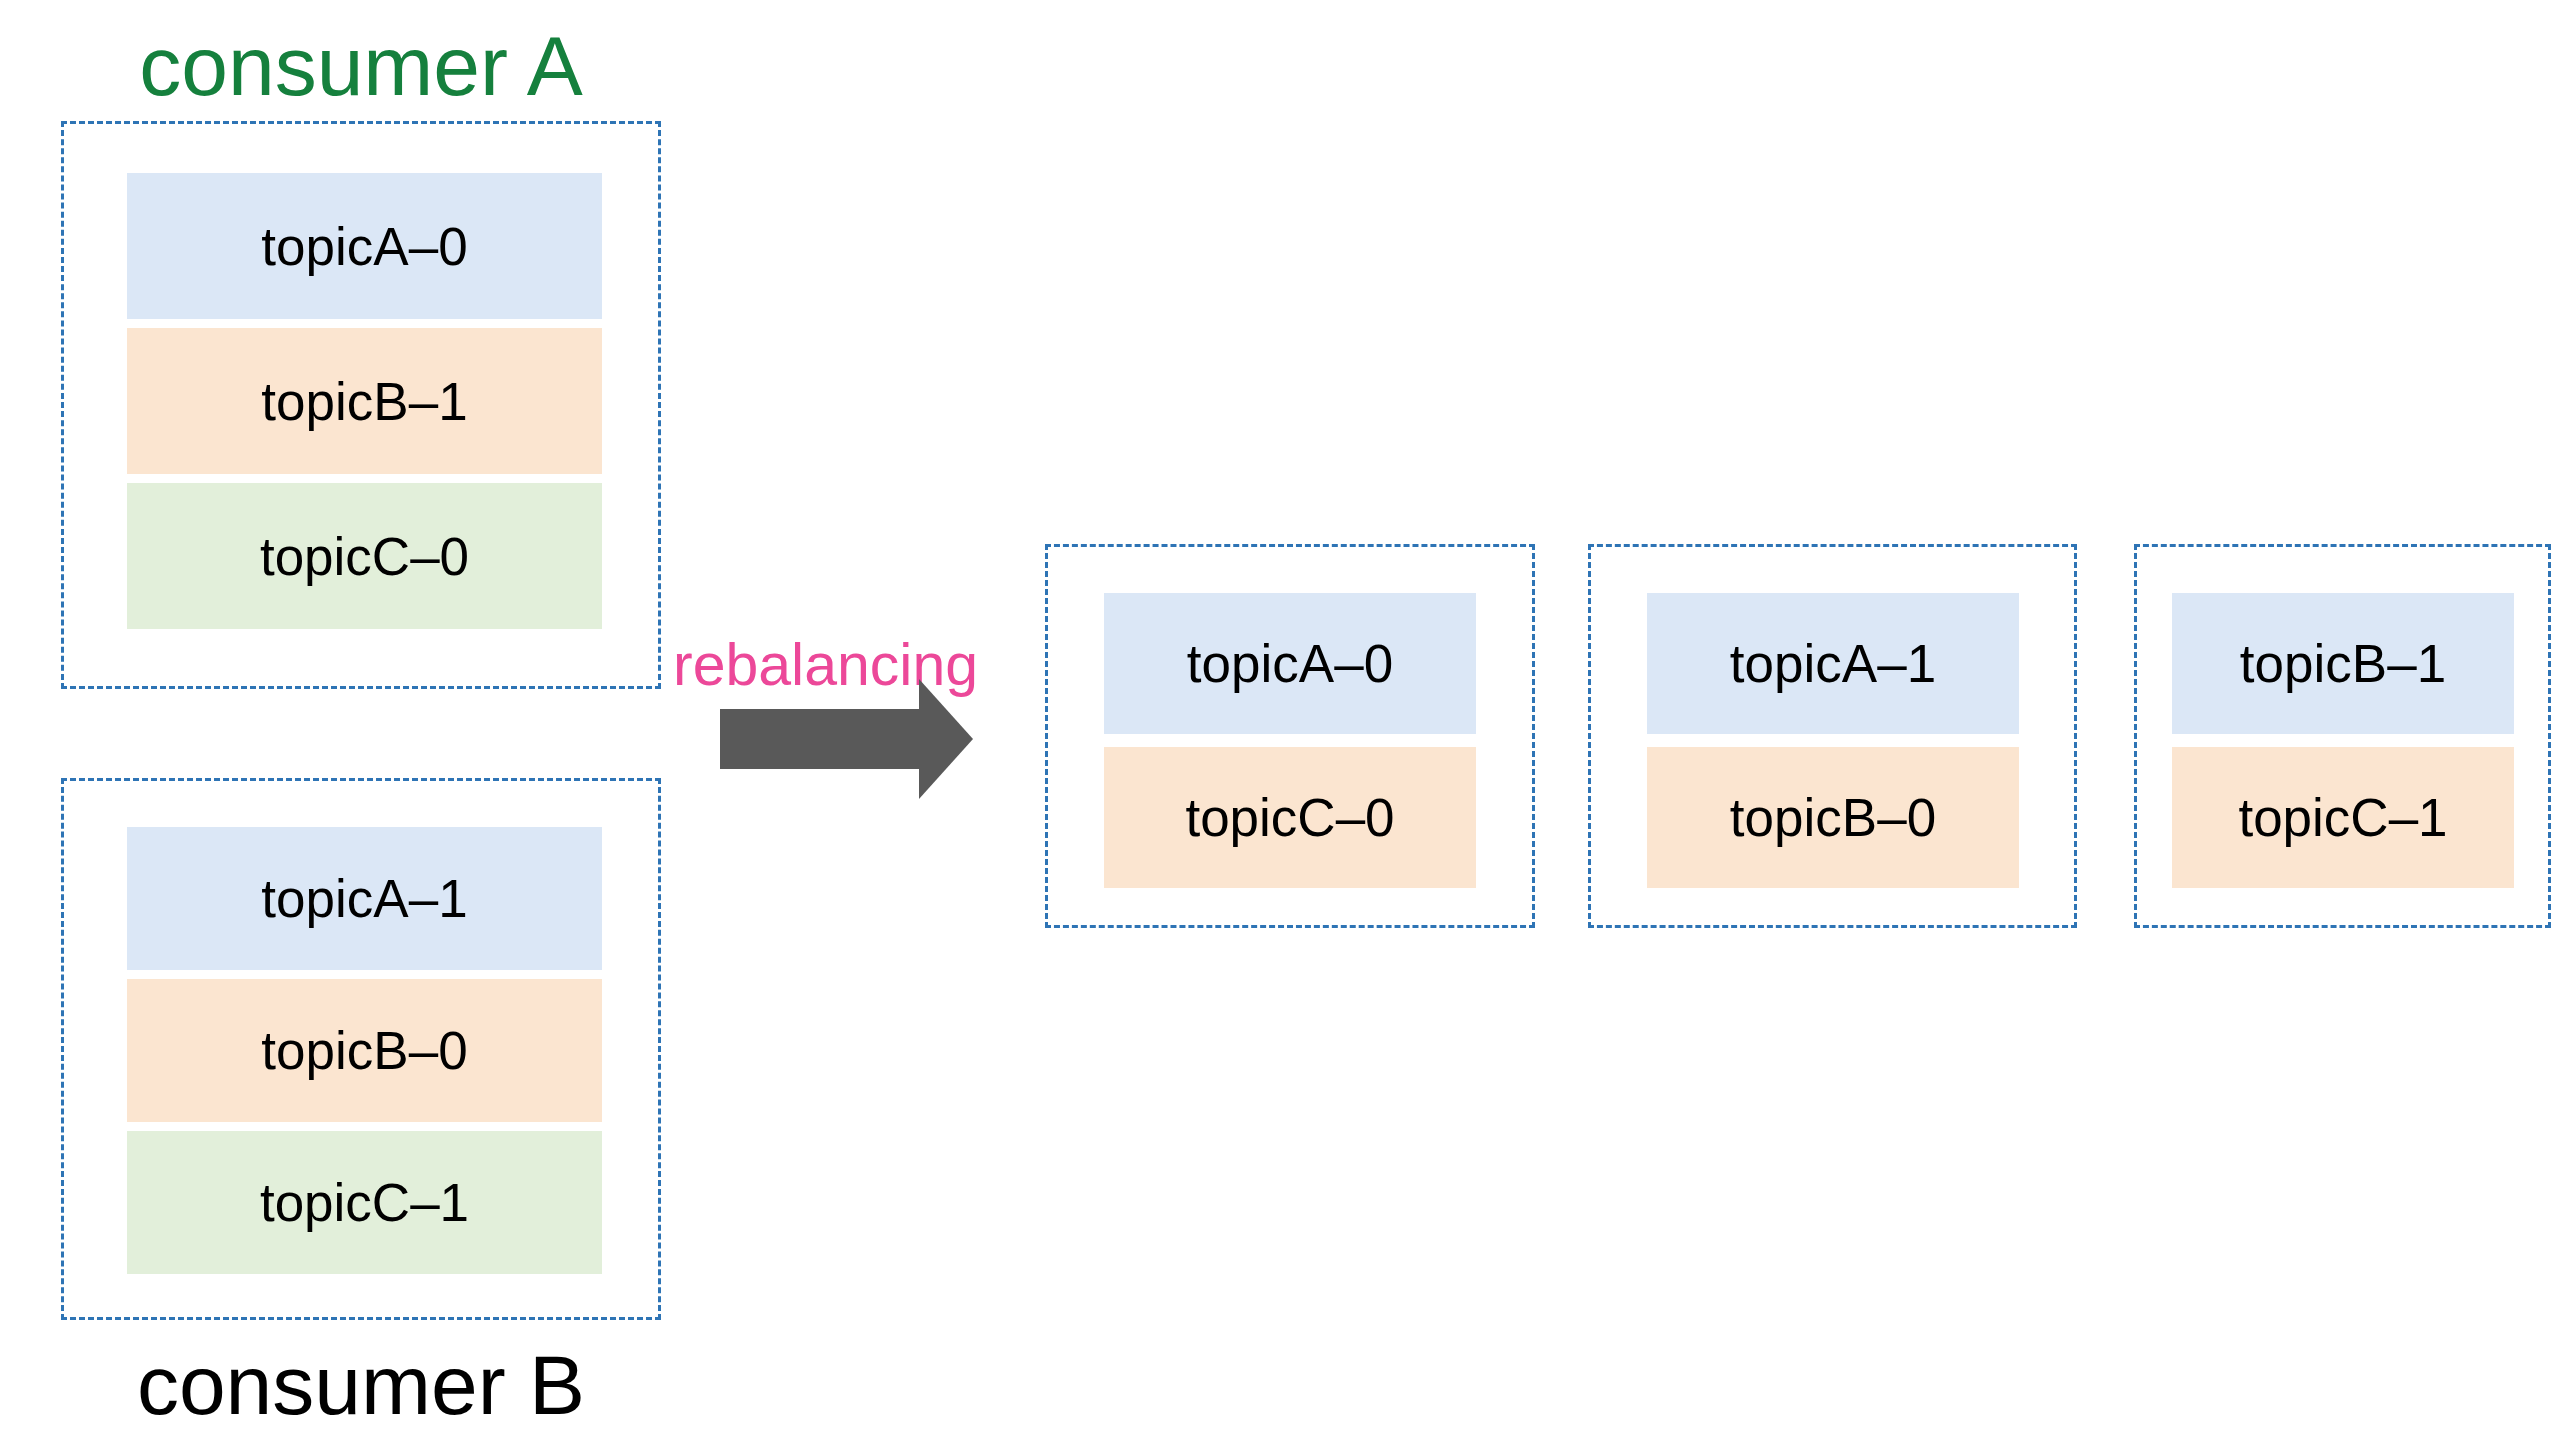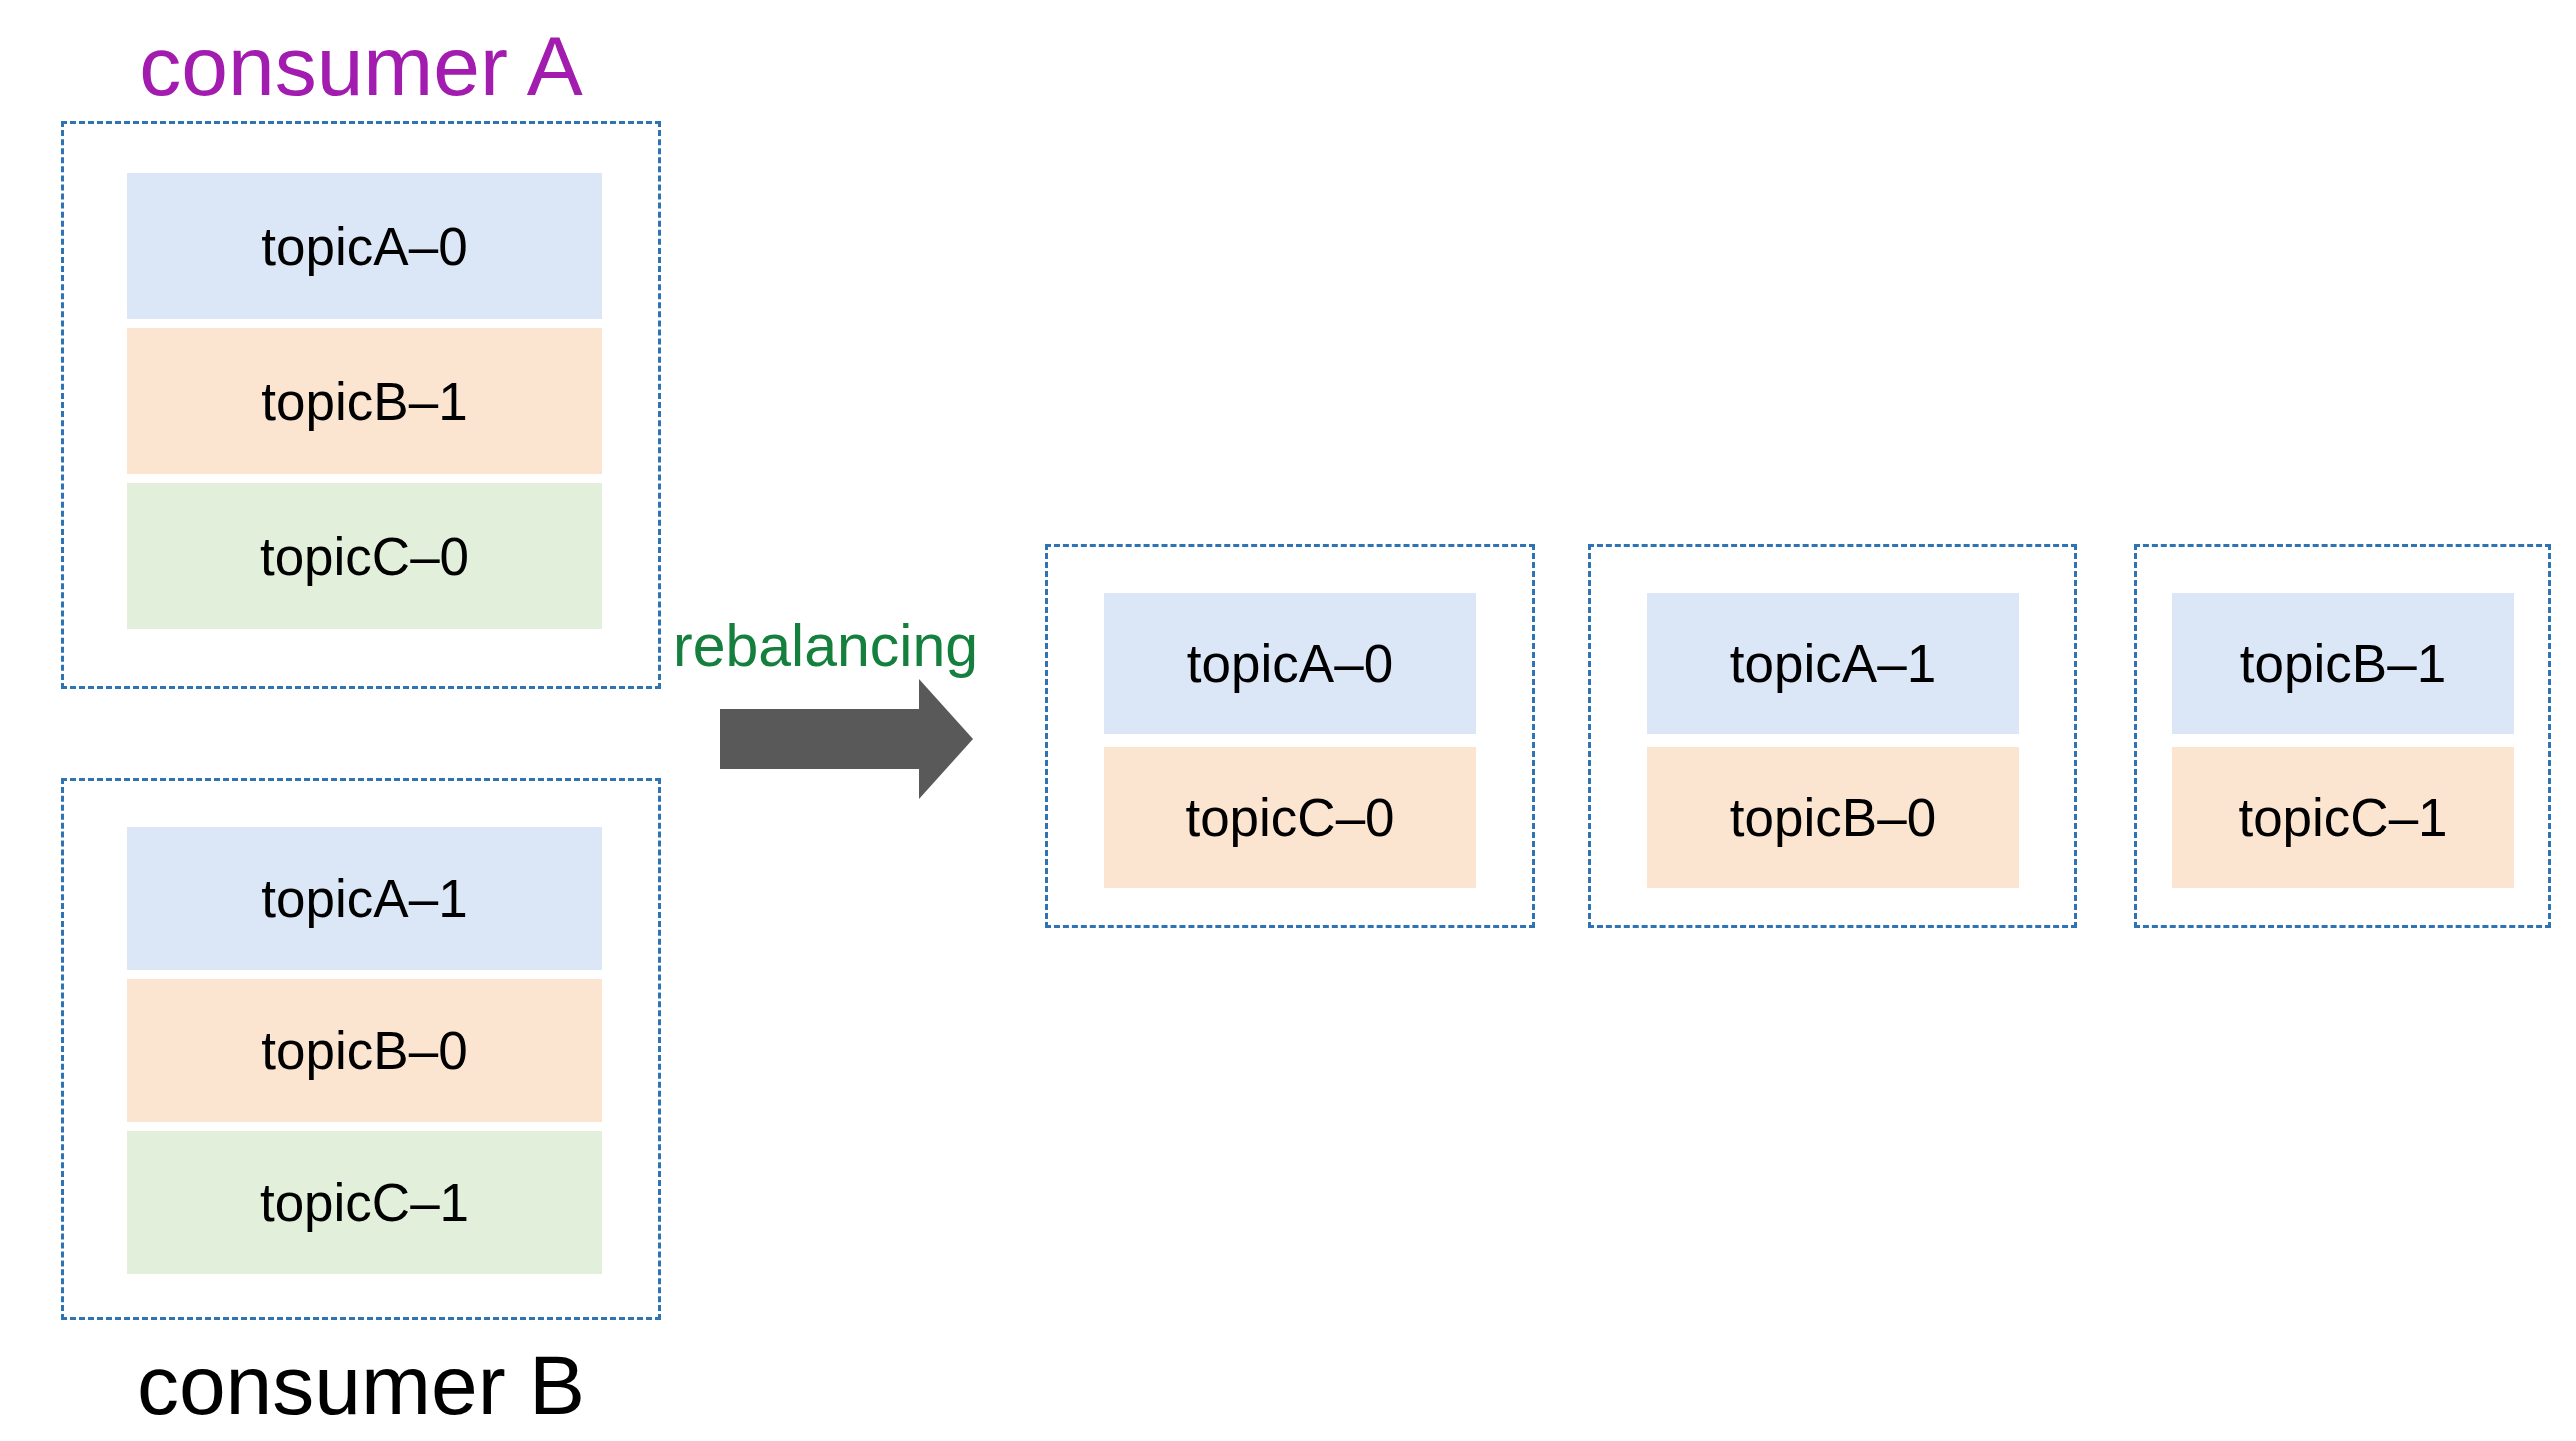--- a/index.html
+++ b/index.html
@@ -56,37 +56,37 @@
     border-top: 60px solid transparent;
     border-bottom: 60px solid transparent;
     border-left: 54px solid var(--arrow-color, #595959);
   }
 </style>
 </head>
 <body>
 
 <div id="canvas">
 
-  <div class="consumer-label" style="left: 61px; top: 15.7px; width: 600px; color: #a21caf;">consumer A</div>
+  <div class="consumer-label" style="left: 61px; top: 15.7px; width: 600px; color: #15803d;">consumer A</div>
 
   <div class="dashed-box" style="left:61px; top:121px; width:600px; height:568px;"></div>
 
   <div class="partition" style="left: 127px; top: 173px; width: 475px; height: 146px; background-color: rgb(219, 231, 246); color: rgb(0, 0, 0);">topicA–0</div>
   <div class="partition" style="left: 127px; top: 328px; width: 475px; height: 146px; background-color: rgb(251, 229, 208); color: rgb(0, 0, 0);">topicB–1</div>
   <div class="partition" style="left: 127px; top: 483px; width: 475px; height: 146px; background-color: rgb(226, 239, 218); color: rgb(0, 0, 0);">topicC–0</div>
 
   <div class="dashed-box" style="left:61px; top:778px; width:600px; height:542px;"></div>
 
   <div class="partition" style="left: 127px; top: 827px; width: 475px; height: 143px; background-color: rgb(219, 231, 246); color: rgb(0, 0, 0);">topicA–1</div>
   <div class="partition" style="left: 127px; top: 979px; width: 475px; height: 143px; background-color: rgb(251, 229, 208); color: rgb(0, 0, 0);">topicB–0</div>
   <div class="partition" style="left: 127px; top: 1131px; width: 475px; height: 143px; background-color: rgb(226, 239, 218); color: rgb(0, 0, 0);">topicC–1</div>
 
   <div class="consumer-label" style="left: 61px; top: 1335px; width: 600px; color: rgb(0, 0, 0);">consumer B</div>
 
-  <div class="transition-label" style="left: 673px; top: 611px; color: #15803d;">rebalancing</div>
+  <div class="transition-label" style="left: 673px; top: 630px; color: #ec4899;">rebalancing</div>
 
   <div class="arrow-shaft" style="left:720px; top:709px; width:200px; height:60px;"></div>
   <div class="arrow-head" style="left:919px; top:679px;"></div>
 
   <div class="dashed-box" style="left:1045px; top:544px; width:490px; height:384px;"></div>
   <div class="partition" style="left: 1104px; top: 593px; width: 372px; height: 141px; background-color: rgb(219, 231, 246); color: rgb(0, 0, 0);">topicA–0</div>
   <div class="partition" style="left: 1104px; top: 747px; width: 372px; height: 141px; background-color: rgb(251, 229, 208); color: rgb(0, 0, 0);">topicC–0</div>
 
   <div class="dashed-box" style="left:1588px; top:544px; width:489px; height:384px;"></div>
   <div class="partition" style="left: 1647px; top: 593px; width: 372px; height: 141px; background-color: rgb(219, 231, 246); color: rgb(0, 0, 0);">topicA–1</div>

